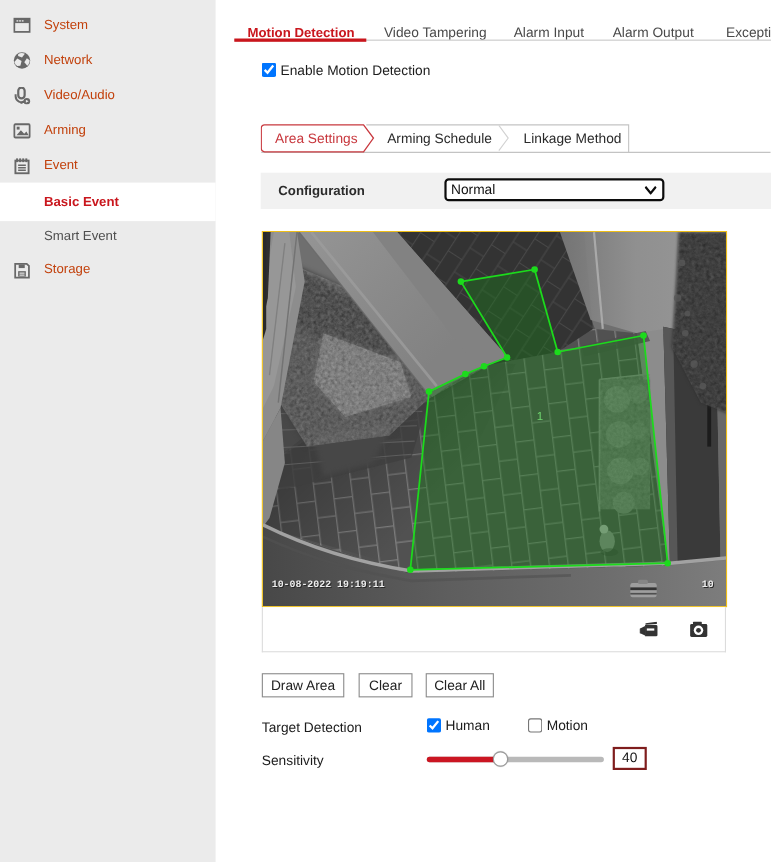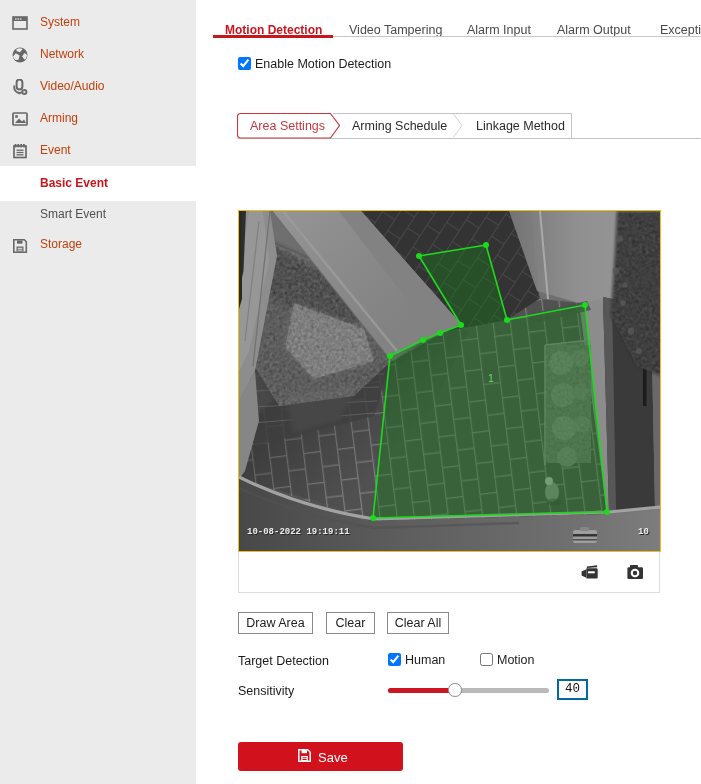--- a/index.html
+++ b/index.html
@@ -40,21 +40,21 @@
   
   .btn { position:absolute; top:612px; height:22px; border:1px solid #8a8a8a; background:#fff; font-size:12.5px; color:#222; text-align:center; line-height:20px; font-family:"Liberation Sans", sans-serif; }
 
   
   .rowlab { position:absolute; left:238px; font-size:12.5px; color:#1c1c1c; }
 
   
   #track { position:absolute; left:388px; top:688px; width:161px; height:5px; border-radius:3px; background:#b9b9b9; }
   #trackfill { position:absolute; left:388px; top:688px; width:67px; height:5px; border-radius:3px; background:#cb1622; }
   #thumb { position:absolute; left:448px; top:683px; width:14px; height:14px; border-radius:50%; background:#fff; border:1px solid #9a9a9a; box-shadow:0 0 1px rgba(0,0,0,.3); }
-  #sval { position:absolute; left:557px; top:679px; width:31px; height:21px; border:2px solid #0369a1; background:#fff; font-size:12.5px; color:#111; text-align:center; line-height:17px;font-family:Liberation Mono, monospace; }
+  #sval { position:absolute; left:557px; top:679px; width:31px; height:21px; border:2px solid #7f1d1d; background:#fff; font-size:12.5px; color:#111; text-align:center; line-height:17px; }
 
   
   #save { position:absolute; left:238px; top:742px; width:165px; height:29px; background:#d1111c; border-radius:3px; color:#fff; font-size:13px; }
   #save .t { position:absolute; left:80px; top:8px; }
   #save svg { position:absolute; left:60px; top:7px; }
 </style>
 </head>
 <body>
 <div id="page">
 
@@ -142,20 +142,28 @@
     <path d="M0.5 26.5 H335 V1.5 H100" fill="#fff" stroke="none"></path>
     <path d="M0.5 26.5 H463.5" stroke="#c3c3c3" stroke-width="1" fill="none"></path>
     <path d="M96 1.5 H334.5 V26.5" stroke="#c3c3c3" stroke-width="1" fill="none"></path>
     <path d="M216.5 2 l8.5 11.5 l-8.5 11.5" stroke="#d2d2d2" stroke-width="1" fill="none"></path>
     <path d="M3.5 1.5 H93.5 l9 12 l-9 12.5 H3.5 a3 3 0 0 1 -3 -3 V4.5 a3 3 0 0 1 3 -3 z" fill="#fff" stroke="#c8383e" stroke-width="1.2"></path>
     <text x="13" y="18" font-size="12.5" fill="#c8383e" font-family="Liberation Sans, sans-serif">Area Settings</text>
     <text x="115" y="18" font-size="12.5" fill="#2b2b2b" font-family="Liberation Sans, sans-serif">Arming Schedule</text>
     <text x="239" y="18" font-size="12.5" fill="#2b2b2b" font-family="Liberation Sans, sans-serif">Linkage Method</text>
   </svg>
 
+  <div id="cfgbar">
+    <div class="lab">Configuration</div>
+    <div id="cfgsel">Normal
+      <svg class="arr" width="11" height="8" viewBox="0 0 11 8">
+          <path d="M0.7 0.8 L5.5 6.6 L10.3 0.8" fill="none" stroke="#0c0c0c" stroke-width="2"></path>
+        </svg>
+    </div>
+  </div>
 
   <div id="vidwrap">
     <svg width="421" height="340" viewBox="0 0 421 340">
       <defs>
         <pattern id="brick" width="34" height="31" patternUnits="userSpaceOnUse" patternTransform="rotate(-7)">
           <rect width="34" height="31" fill="#515151"></rect>
           <path d="M0.6 0 V31 M17.6 0 V31 M0 0.6 H17 M17 16.1 H34" stroke="#7f7f7f" stroke-width="1.2" fill="none"></path>
         </pattern>
         <pattern id="brickd" width="30" height="26" patternUnits="userSpaceOnUse" patternTransform="rotate(33)">
           <rect width="30" height="26" fill="#333333"></rect>
@@ -340,24 +348,14 @@
     <input type="checkbox" style="">
       <span>Motion</span>
   </div>
 
   <div class="rowlab" style="top:684px;">Sensitivity</div>
   <div id="track"></div>
   <div id="trackfill"></div>
   <div id="thumb"></div>
   <div id="sval">40</div>
 
-  <div id="save">
-    <svg width="13" height="13" viewBox="0 0 13 13">
-        <path d="M0.8 0.8 h9 l2.4 2.4 v9 h-11.4 z" fill="none" stroke="#fff" stroke-width="1.5"></path>
-        <rect x="3.2" y="7" width="6.6" height="5" fill="#fff"></rect>
-        <rect x="3.6" y="0.8" width="5.4" height="3.4" fill="#fff"></rect>
-        <rect x="4.4" y="8.3" width="4.2" height="1" fill="#d1111c"></rect>
-        <rect x="4.4" y="10" width="4.2" height="1" fill="#d1111c"></rect>
-      </svg>
-    <div class="t">Save</div>
-  </div>
 
 </div>
 
 </body></html>

